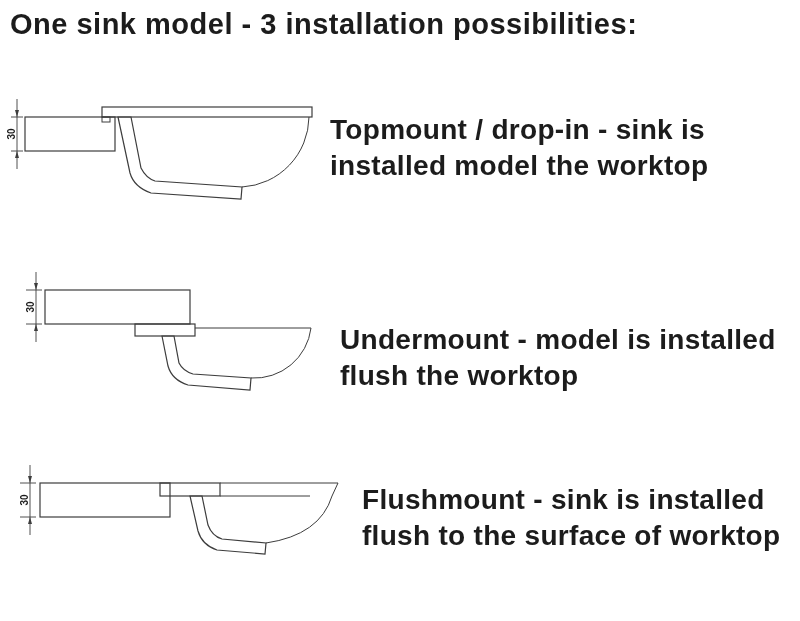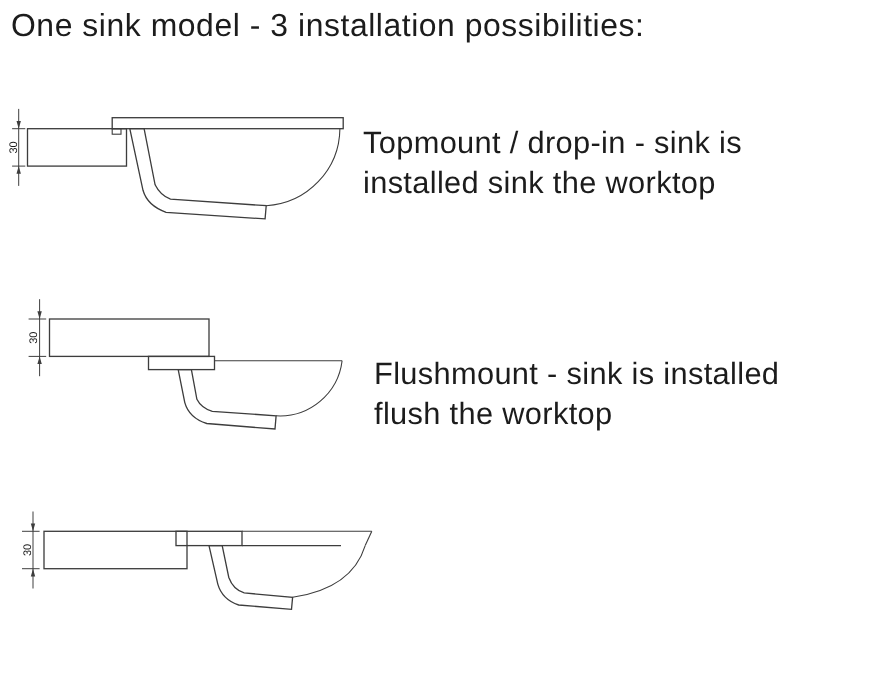--- a/index.html
+++ b/index.html
@@ -4,20 +4,21 @@
 <style>
   html, body { margin: 0; padding: 0; background: #ffffff; }
   #page {
     position: relative;
     width: 800px;
     height: 621px;
     background: #ffffff;
     font-family: "Liberation Sans", sans-serif;
     color: #1c1c1c;
     overflow: hidden;
+    font-weight: bold;
   }
   .title {
     position: absolute;
     left: 10px;
     top: 8px;
     font-size: 29px;
     letter-spacing: 0.5px;
     color: #1c1c1c;
     white-space: nowrap;
   }
@@ -70,21 +71,21 @@
     <rect x="97" y="22" width="210" height="10" fill="#ffffff" class="outline"></rect>
     <rect x="97" y="32" width="8" height="5" fill="#ffffff" class="thin"></rect>
 
     <path d="M113,32 L125,88 Q129,102 146,108 L236,114 L237,102 L150,96 Q141,93 136,83 L126,32 Z" fill="url(#hatch1)" class="outline"></path>
 
     <path d="M237,102 A71,71 0 0 0 304,32" class="thin"></path>
   </svg>
 
   <div id="caption-topmount" class="caption">
     <div>Topmount / drop-in - sink is</div>
-    <div>installed sink the worktop</div>
+    <div>installed model the worktop</div>
   </div>
 
   <svg id="drawing-undermount" class="drawing" width="320" height="150" viewBox="0 0 320 150">
     <defs>
       <pattern id="hatch2" patternUnits="userSpaceOnUse" width="5" height="5">
         <path d="M0,5 L5,0" stroke="#6f6f6f" stroke-width="0.8"></path>
       </pattern>
     </defs>
 
     <g>
@@ -101,21 +102,21 @@
     <rect x="125" y="56" width="60" height="12" fill="url(#hatch2)" class="outline"></rect>
 
     <line class="thin" x1="185" y1="60" x2="301" y2="60"></line>
 
     <path d="M152,68 L158,98 Q162,112 178,117 L240,122 L241,110 L183,106 Q173,103 169,95 L164,68 Z" fill="url(#hatch2)" class="outline"></path>
 
     <path d="M241,110 A57,57 0 0 0 301,60" class="thin"></path>
   </svg>
 
   <div id="caption-undermount" class="caption">
-    <div>Flushmount - sink is installed</div>
+    <div>Undermount - model is installed</div>
     <div>flush the worktop</div>
   </div>
 
   <svg id="drawing-flushmount" class="drawing" width="340" height="135" viewBox="0 0 340 135">
     <defs>
       <pattern id="hatch3" patternUnits="userSpaceOnUse" width="5" height="5">
         <path d="M0,5 L5,0" stroke="#6f6f6f" stroke-width="0.8"></path>
       </pattern>
     </defs>
 
@@ -134,14 +135,18 @@
 
     <line class="thin" x1="210" y1="20" x2="328" y2="20"></line>
     <line class="thin" x1="210" y1="33" x2="300" y2="33"></line>
     <line class="thin" x1="328" y1="20" x2="322" y2="33"></line>
 
     <path d="M180,33 L188,68 Q192,82 207,87 L255,91 L256,80 L212,76 Q202,73 198,62 L192,33 Z" fill="url(#hatch3)" class="outline"></path>
 
     <path d="M256,80 Q310,72 322,33" class="thin"></path>
   </svg>
 
+  <div id="caption-flushmount" class="caption">
+    <div>Flushmount - sink is installed</div>
+    <div>flush to the surface of worktop</div>
+  </div>
 
 </div>
 
 </body></html>

